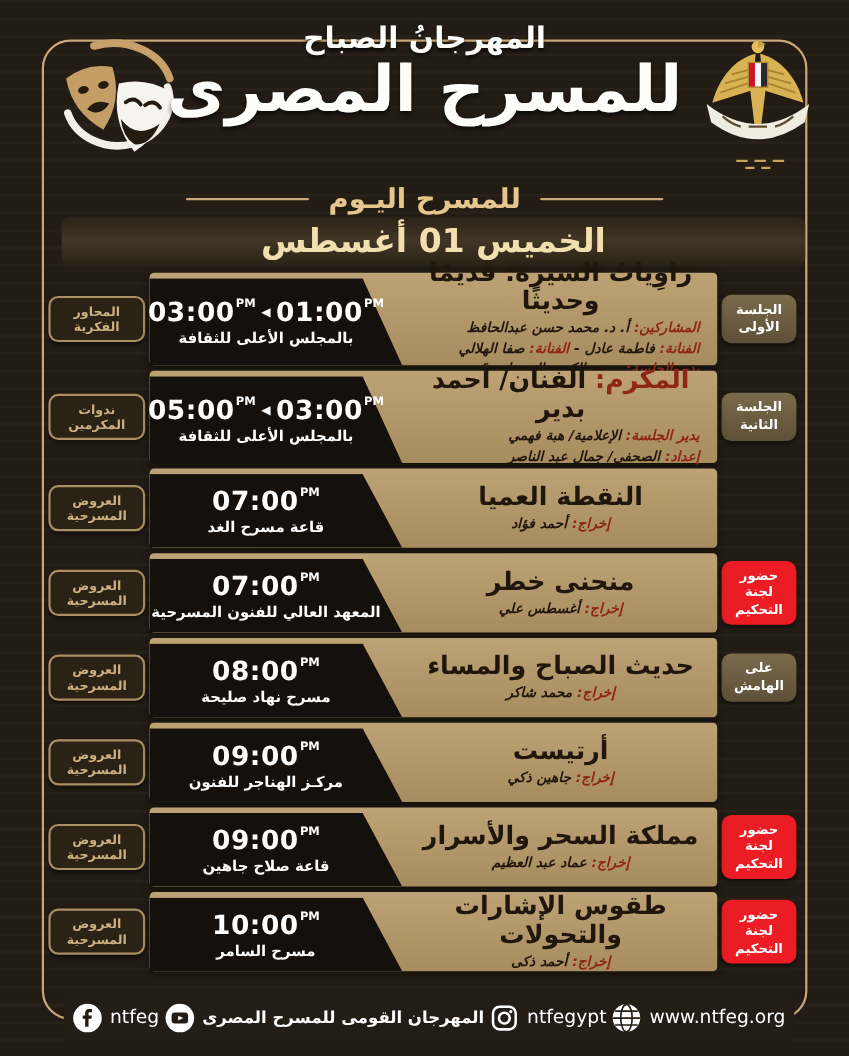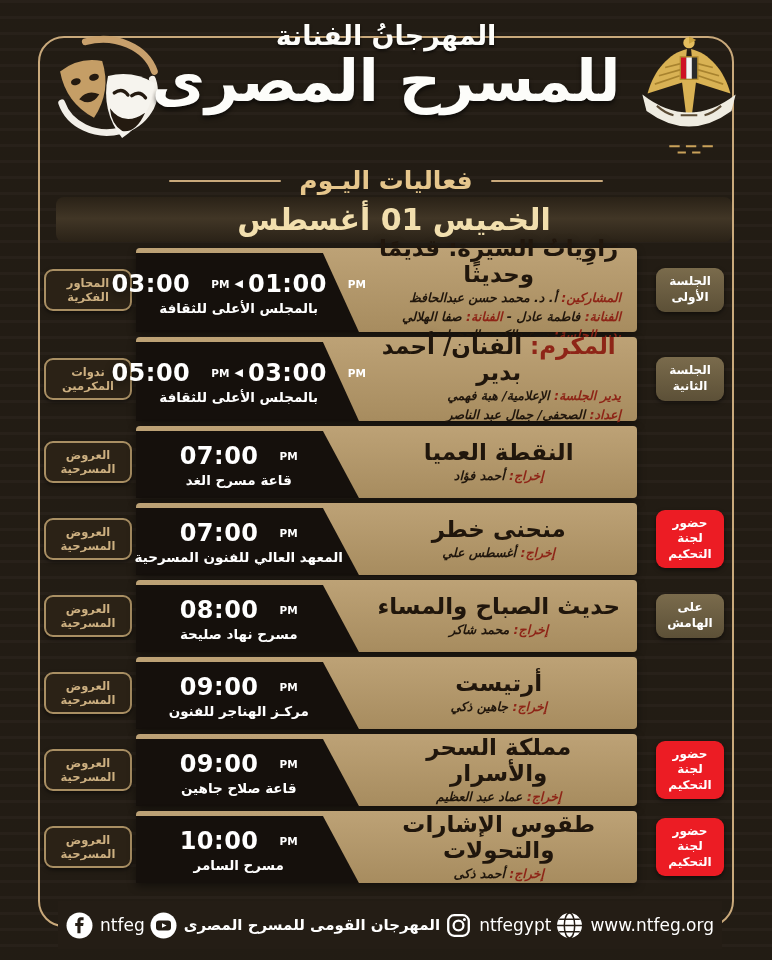--- a/index.html
+++ b/index.html
@@ -28,34 +28,34 @@
   .cat-tag{width:56px;align-self:center;background:#2b2216;border:2px solid #a98f63;border-radius:9px;
     color:#cdb081;font-size:11.5px;font-weight:bold;text-align:center;padding:5px 14px;white-space:pre-line;
     line-height:1.25;direction:rtl;box-shadow:0 2px 4px rgba(0,0,0,.5);}
   .band{flex:1;position:relative;margin-left:4px;filter:drop-shadow(0 3px 4px rgba(0,0,0,.45));}
   .band .tan{position:absolute;inset:0;background:linear-gradient(180deg,#bda276,#a78c5f);border-radius:4px;}
   .band .dark{position:absolute;left:0;top:5px;bottom:0;width:44.5%;background:#15100c;
     clip-path:polygon(0 0,calc(100% - 36px) 0,100% 100%,0 100%);}
   .dark-content{position:absolute;left:0;top:5px;bottom:0;width:41%;display:flex;flex-direction:column;
     justify-content:center;align-items:center;gap:2px;color:#fff;}
   .time-line{direction:ltr;display:flex;align-items:center;font-weight:bold;}
-  .tgroup{display:flex;align-items:center;gap:20px;}
+  .tgroup{display:flex;align-items:flex-start;}
   .time-num{font-size:24px;letter-spacing:.5px;}
   .ampm{font-size:10.5px;margin-left:1px;}
   .time-arrow{font-size:11px;margin:0 5px;}
   .venue{font-size:13.5px;font-weight:bold;direction:rtl;white-space:nowrap;}
   .tan-content{position:absolute;right:6px;left:46%;top:0;bottom:0;display:flex;flex-direction:column;
     justify-content:center;color:#20160c;direction:rtl;padding:3px 10px;}
   .title-line{font-size:23px;font-weight:bold;text-align:center;margin-bottom:2px;}
   .details{display:flex;flex-direction:column;font-style:italic;}
   .detail-line{font-size:12.5px;font-weight:bold;line-height:1.5;}
   .details.align-right .detail-line{text-align:right;}
   .details.align-center .detail-line{text-align:center;}
   .detail-label{color:#8e2517;}
-  .side-slot{width:72px;display:flex;align-items:center;justify-content:flex-start;padding-left:19px;}
+  .side-slot{width:72px;display:flex;align-items:center;justify-content:flex-start;padding-left:4px;}
   .side-tag{border-radius:9px;color:#fff;font-weight:bold;text-align:center;white-space:pre-line;
     padding:6px 4px;font-size:12px;line-height:1.3;width:60px;direction:rtl;box-shadow:0 2px 4px rgba(0,0,0,.5);}
   .side-tag.olive{background:linear-gradient(180deg,#7a6b4c,#5c5037);}
   .side-tag.red{background:#ec1c24;}
 
   
   .footer{position:absolute;left:58px;right:50px;bottom:11px;height:48px;background:#241d15;
     display:flex;align-items:center;justify-content:space-between;direction:ltr;padding:0 8px;}
   .f-item{display:flex;align-items:center;gap:7px;color:#fff;}
   .f-item .latin{font-size:17px;direction:ltr;}
@@ -99,27 +99,27 @@
     <rect x="46.6" y="25.6" width="17" height="21.8" fill="none" stroke="#b28c2f" stroke-width="1.2"></rect>
     <path d="M50 80 l-7 8 M60 80 l7 8" stroke="#d9b254" stroke-width="3"></path>
     <path d="M10 62 Q55 97 100 62 L96 78 Q55 108 14 78 Z" fill="#efece1"></path>
     <path d="M24 73 q8 7 16 9 M86 73 q-8 7 -16 9 M47 82 h16" stroke="#5a4a33" stroke-width="2" fill="none"></path>
     <g stroke="#caa25a" stroke-width="2">
       <path d="M36 112 h10 M52 112 h10 M68 112 h10 M44 118 h8 M58 118 h8"></path>
     </g>
   </svg>
 
   <div class="callig">
-    <div class="l1">المهرجانُ الفنانة</div>
+    <div class="l1">المهرجانُ الصباح</div>
     <div class="l2">للمسرح المصرى</div>
   </div>
 
   <div class="events-row">
     <div class="hline"></div>
-    <div class="events-label">فعاليات اليـوم</div>
+    <div class="events-label">للمسرح اليـوم</div>
     <div class="hline"></div>
   </div>
 
   <div class="date-band">
     <span>الخميس 01 أغسطس</span>
   </div>
 
   <div class="schedule">
     <div class="srow tall">
       <div class="cat-tag">المحاور

